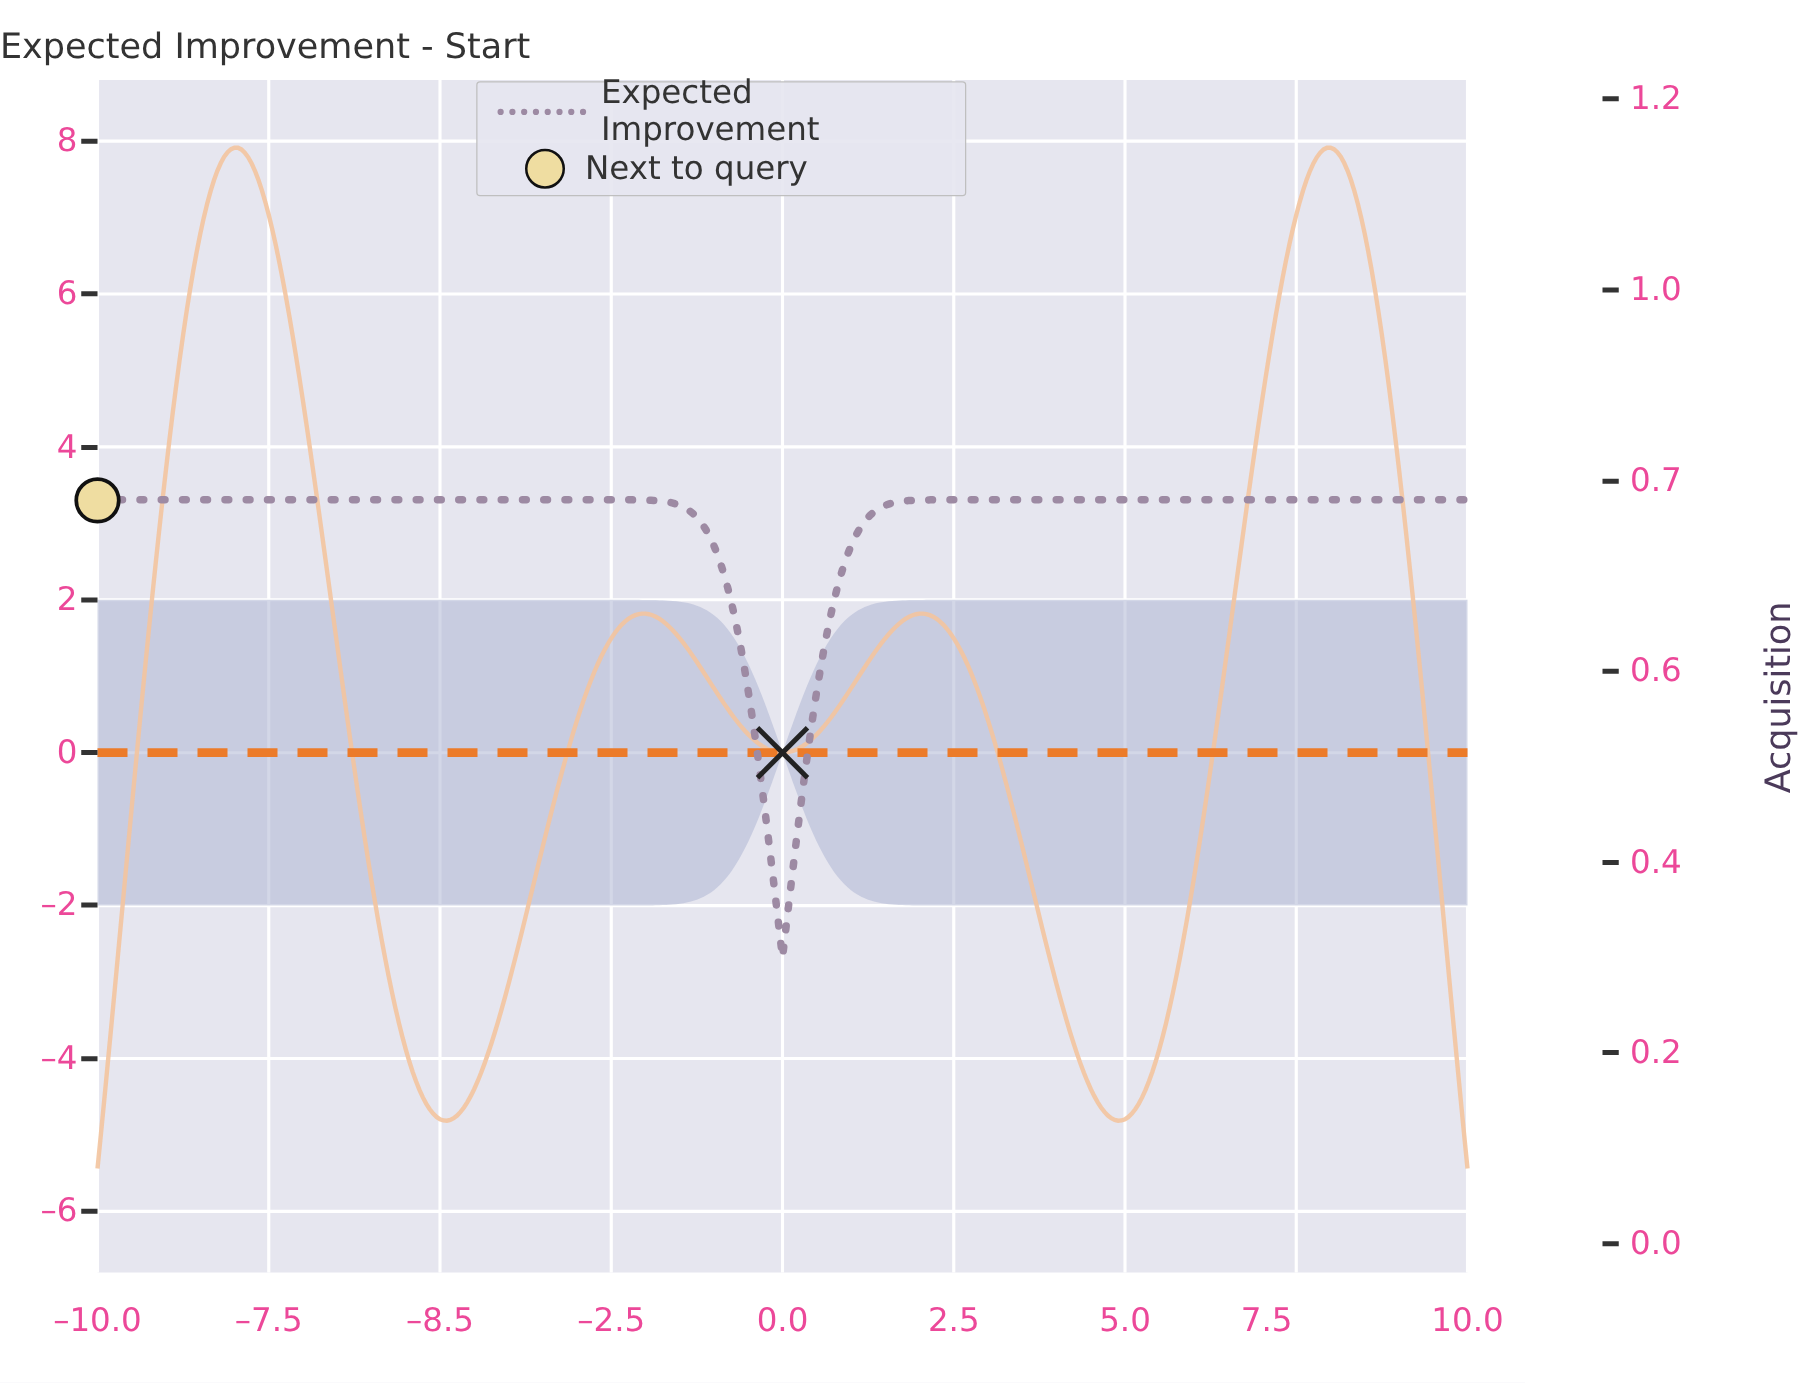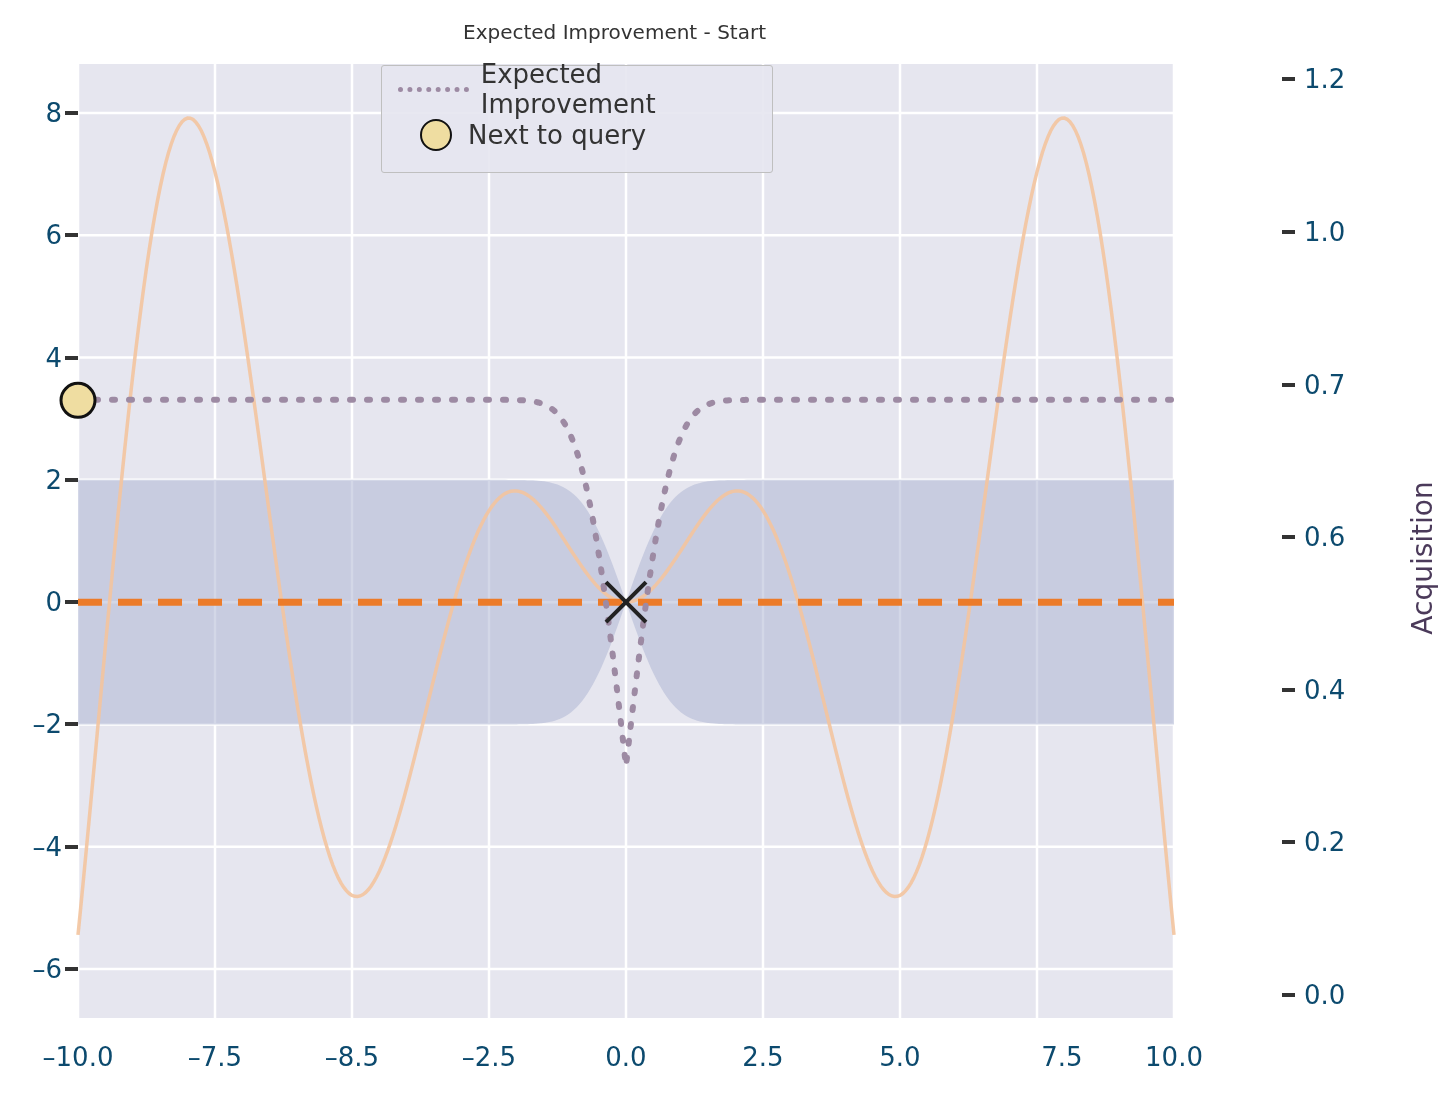--- a/index.html
+++ b/index.html
@@ -1,26 +1,26 @@
 <!DOCTYPE html>
 <html><head>
 <meta charset="utf-8">
 <style>
   html,body{margin:0;padding:0;background:#fff;font-family:"DejaVu Sans","Helvetica Neue",Arial,sans-serif;}
   .figure{position:relative;width:1440px;height:1106px;background:#fff;}
   .plot{position:absolute;left:78px;top:64px;width:1096px;height:954px;background:#E6E6EF;}
-  .title{position:absolute;top:20px;left:0;width:1229px;text-align:center;font-size:20px;color:#333;}
-  .tick-label{position:absolute;font-size:26px;color:#0c4a6e;}
+  .title{position:absolute;top:20px;left:0;width:1229px;text-align:left;font-size:28px;color:#333;}
+  .tick-label{position:absolute;font-size:26px;color:#ec4899;}
   .tick-label.left{text-align:right;width:60px;}
   .tick-label.bottom{text-align:center;width:80px;margin-top:12px;}
   .tick-label.right{text-align:left;width:60px;}
   .tick-mark-left{position:absolute;width:13px;height:4px;background:#333;}
   .tick-mark-right{position:absolute;width:13px;height:4px;background:#333;}
   .right-axis-label{position:absolute;font-size:28px;color:#4b3a5a;transform:rotate(-90deg);transform-origin:center;}
-  .legend{position:absolute;left:381px;top:65px;width:392px;height:108px;background:rgba(230,230,239,0.9);border:1.5px solid #bfbfbf;border-radius:3px;box-sizing:border-box;}
+  .legend{position:absolute;left:381px;top:65px;width:392px;height:92px;background:rgba(230,230,239,0.9);border:1.5px solid #bfbfbf;border-radius:3px;box-sizing:border-box;}
   .legend-row{position:absolute;left:16px;height:46px;display:flex;align-items:center;font-size:26px;color:#333;}
   .legend-swatch-dots{width:74px;border-top:5px dotted #9d8aa3;margin-right:12px;}
   .legend-swatch-circle{width:28px;height:28px;border-radius:50%;background:#EFDDA1;border:2.5px solid #111;margin-right:16px;margin-left:22px;}
   svg{position:absolute;left:0;top:0;pointer-events:none;overflow:visible;}
 </style>
 </head>
 <body>
 
 <div class="figure">
   <div class="title">Expected Improvement - Start</div>
@@ -88,21 +88,21 @@
     <div class="tick-label left" style="left: 2px; top: 220.231px;">6</div>
     <div class="tick-mark-left" style="left: 65px; top: 110.923px;"></div>
     <div class="tick-label left" style="left: 2px; top: 97.9231px;">8</div>
     <div class="tick-label bottom" style="left: 38px; top: 1030px;">–10.0</div>
     <div class="tick-label bottom" style="left: 175px; top: 1030px;">–7.5</div>
     <div class="tick-label bottom" style="left: 312px; top: 1030px;">–8.5</div>
     <div class="tick-label bottom" style="left: 449px; top: 1030px;">–2.5</div>
     <div class="tick-label bottom" style="left: 586px; top: 1030px;">0.0</div>
     <div class="tick-label bottom" style="left: 723px; top: 1030px;">2.5</div>
     <div class="tick-label bottom" style="left: 860px; top: 1030px;">5.0</div>
-    <div class="tick-label bottom" style="left: 1022px; top: 1030px;">7.5</div>
+    <div class="tick-label bottom" style="left: 954px; top: 1030px; text-align: right;">7.5</div>
     <div class="tick-label bottom" style="left: 1134px; top: 1030px;">10.0</div>
     <div class="tick-mark-right" style="left: 1282px; top: 993.104px;"></div>
     <div class="tick-label right" style="left: 1304px; top: 980.104px;">0.0</div>
     <div class="tick-mark-right" style="left: 1282px; top: 840.464px;"></div>
     <div class="tick-label right" style="left: 1304px; top: 827.464px;">0.2</div>
     <div class="tick-mark-right" style="left: 1282px; top: 687.824px;"></div>
     <div class="tick-label right" style="left: 1304px; top: 674.824px;">0.4</div>
     <div class="tick-mark-right" style="left: 1282px; top: 535.184px;"></div>
     <div class="tick-label right" style="left: 1304px; top: 522.184px;">0.6</div>
     <div class="tick-mark-right" style="left: 1282px; top: 382.544px;"></div>

